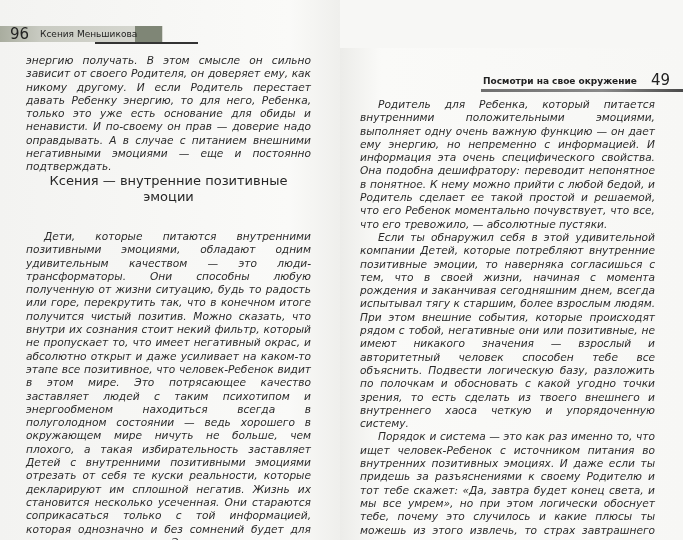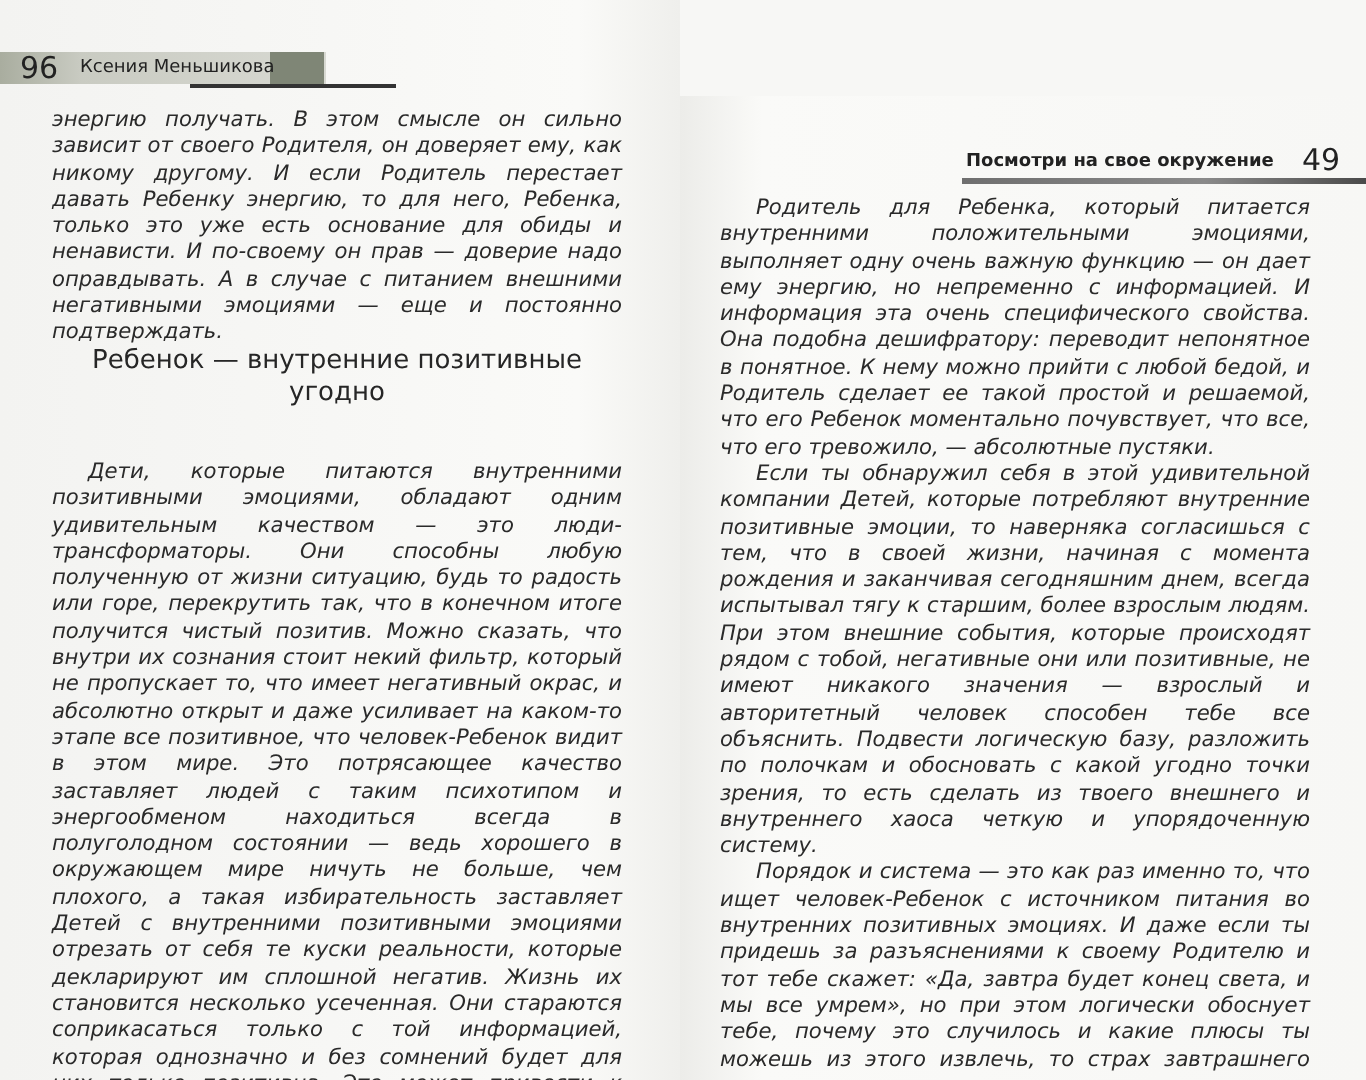--- a/index.html
+++ b/index.html
@@ -83,21 +83,21 @@
       <div class="block"></div>
       <div class="underline"></div>
       <span class="page-num-left">96</span>
       <span class="running-left">Ксения Меньшикова</span>
     </div>
 
     <div class="text left-text">
       <p>энергию получать. В этом смысле он сильно зависит от своего Родителя, он доверяет ему, как никому другому. И если Родитель перестает давать Ребенку энергию, то для него, Ребенка, только это уже есть основание для обиды и ненависти. И по-своему он прав — доверие надо оправдывать. А в случае с питанием внешними негативными эмоциями — еще и постоянно подтверждать.</p>
     </div>
 
-    <div class="section-heading">Ребенок — внутренние позитивные угодно</div>
+    <div class="section-heading">Ксения — внутренние позитивные эмоции</div>
 
     <div class="text left-text-2">
       <p class="indent">Дети, которые питаются внутренними позитивными эмоциями, обладают одним удивительным качеством — это люди-трансформаторы. Они способны любую полученную от жизни ситуацию, будь то радость или горе, перекрутить так, что в конечном итоге получится чистый позитив. Можно сказать, что внутри их сознания стоит некий фильтр, который не пропускает то, что имеет негативный окрас, и абсолютно открыт и даже усиливает на каком-то этапе все позитивное, что человек-Ребенок видит в этом мире. Это потрясающее качество заставляет людей с таким психотипом и энергообменом находиться всегда в полуголодном состоянии — ведь хорошего в окружающем мире ничуть не больше, чем плохого, а такая избирательность заставляет Детей с внутренними позитивными эмоциями отрезать от себя те куски реальности, которые декларируют им сплошной негатив. Жизнь их становится несколько усеченная. Они стараются соприкасаться только с той информацией, которая однозначно и без сомнений будет для них только позитивна. Это может привести к тому, что Ребенок просто замкнется в своем маленьком мирке и сделает все, чтобы не контактировать с большим и злобным миром. Но только до тех пор, пока он не находит своего Родителя.</p>
     </div>
   </div>
 
   <div class="page page-right">
     <div class="header-right">
       <span class="running-right">Посмотри на свое окружение</span>
       <span class="page-num-right">49</span>

